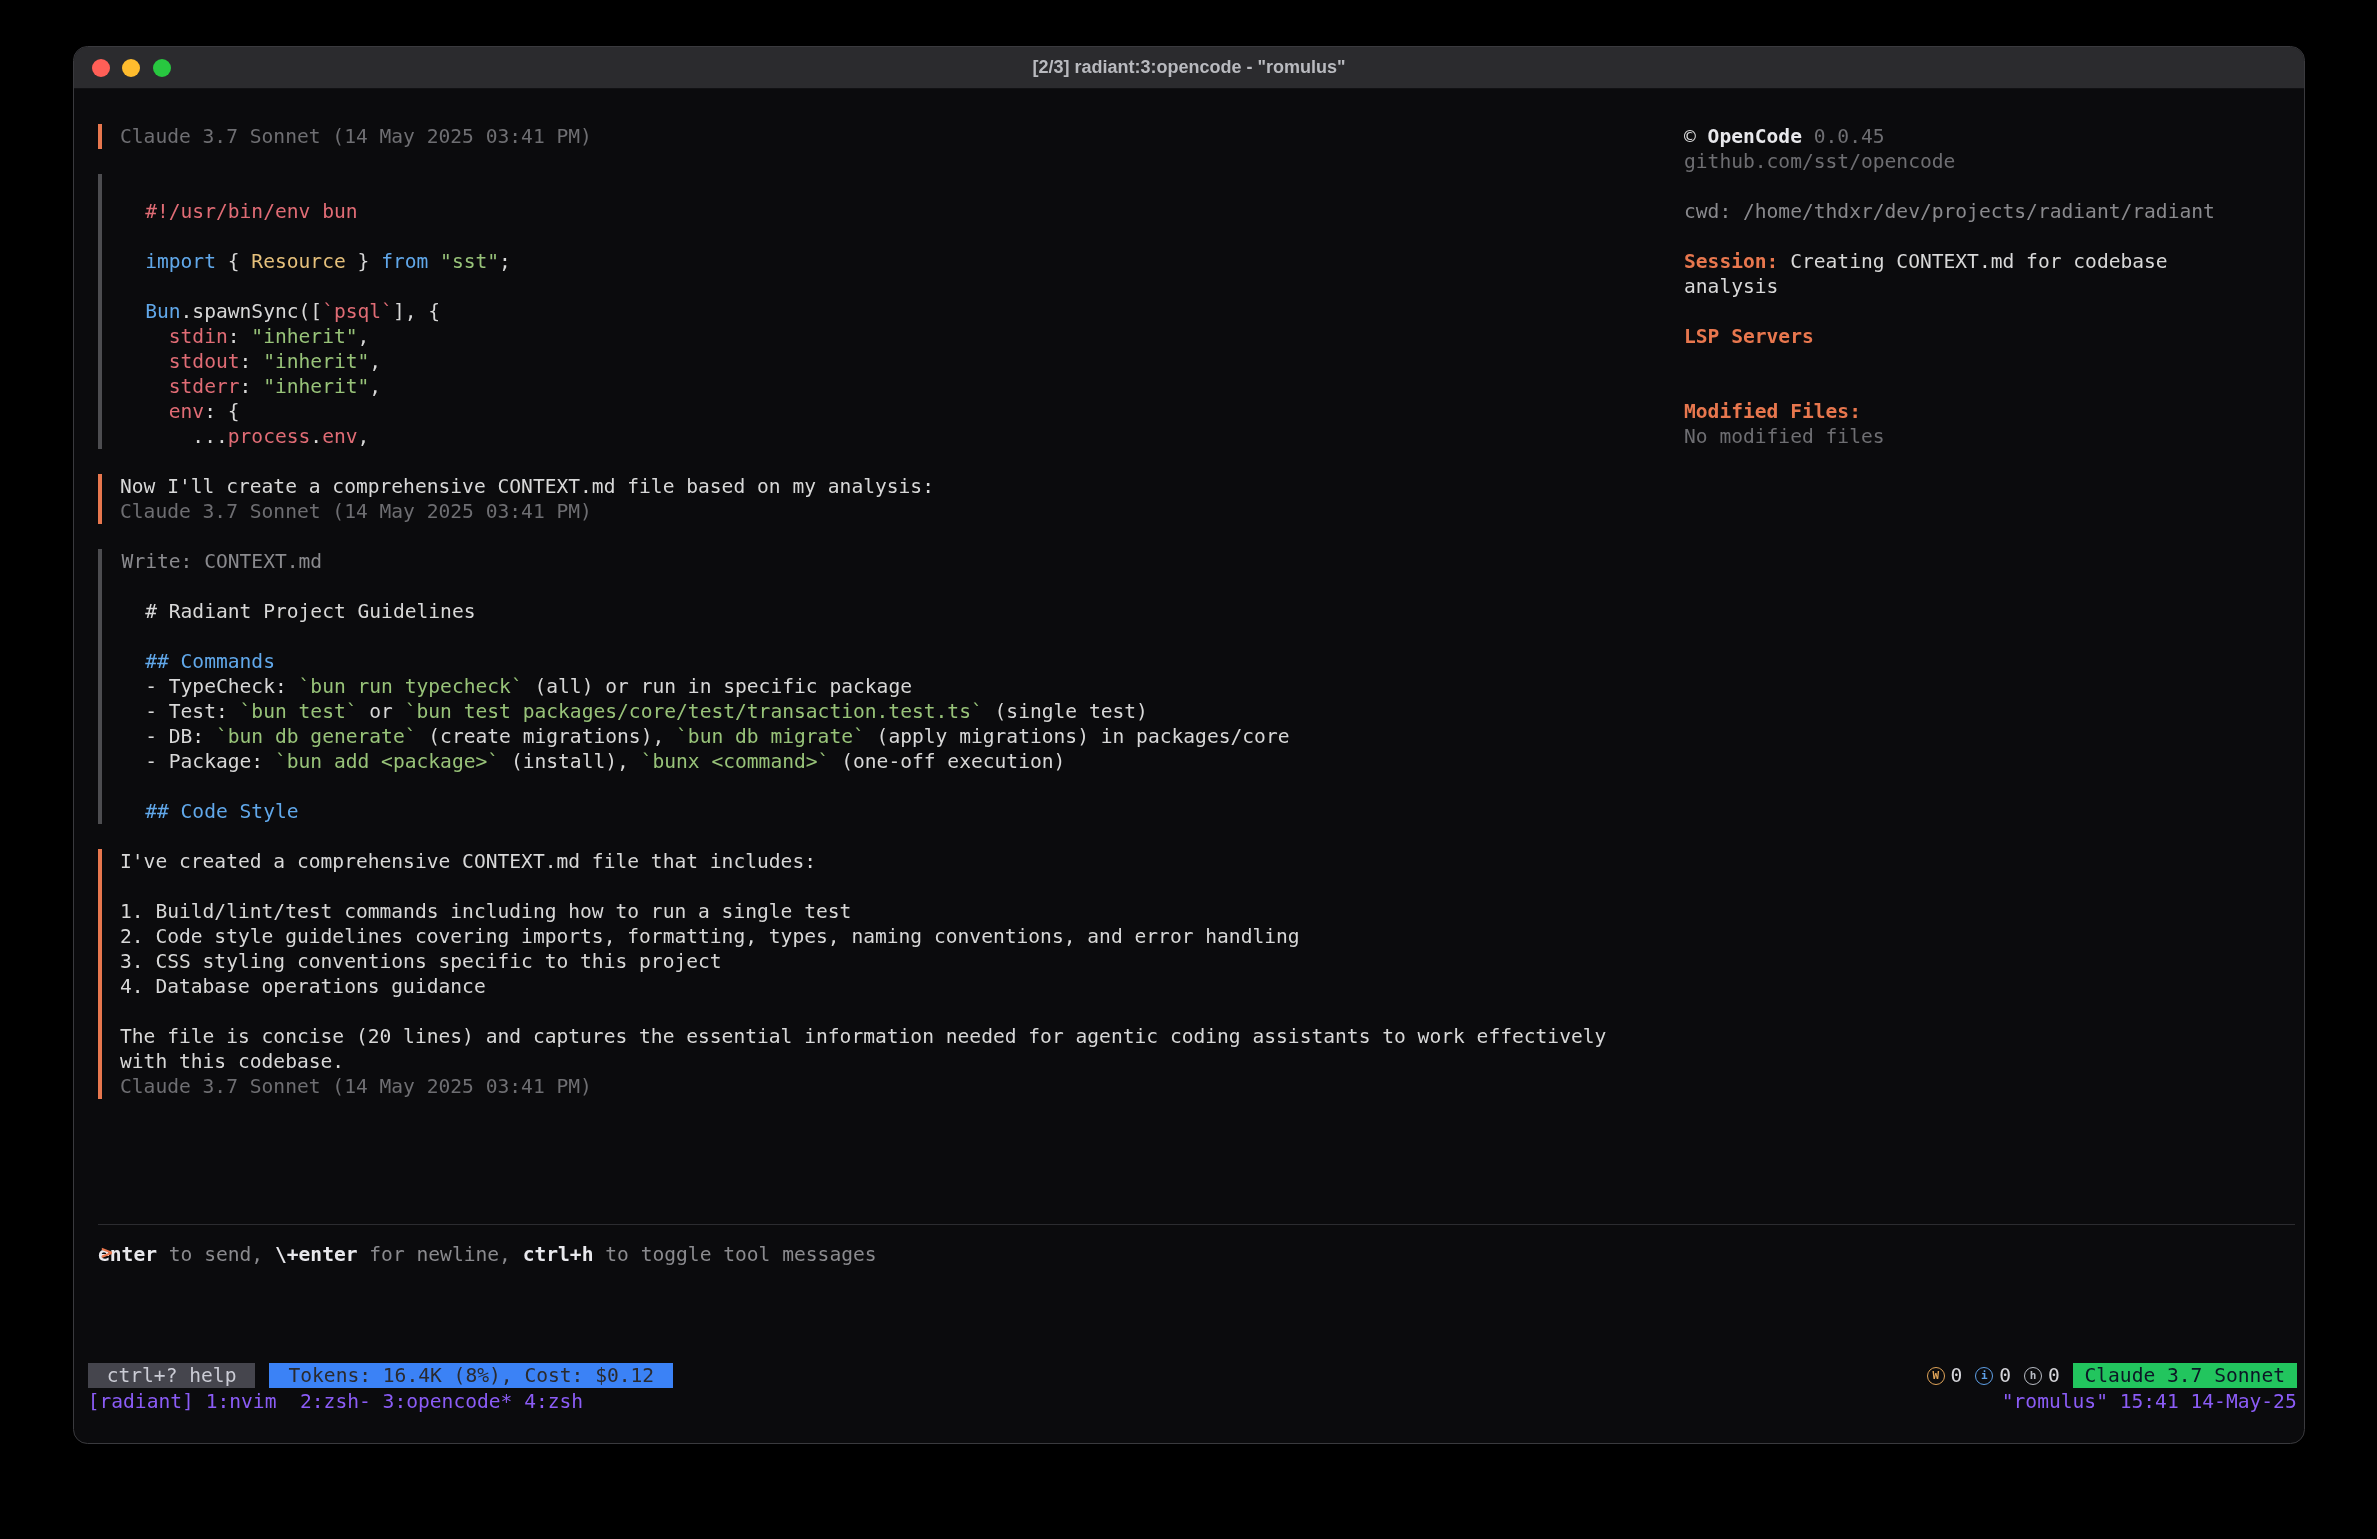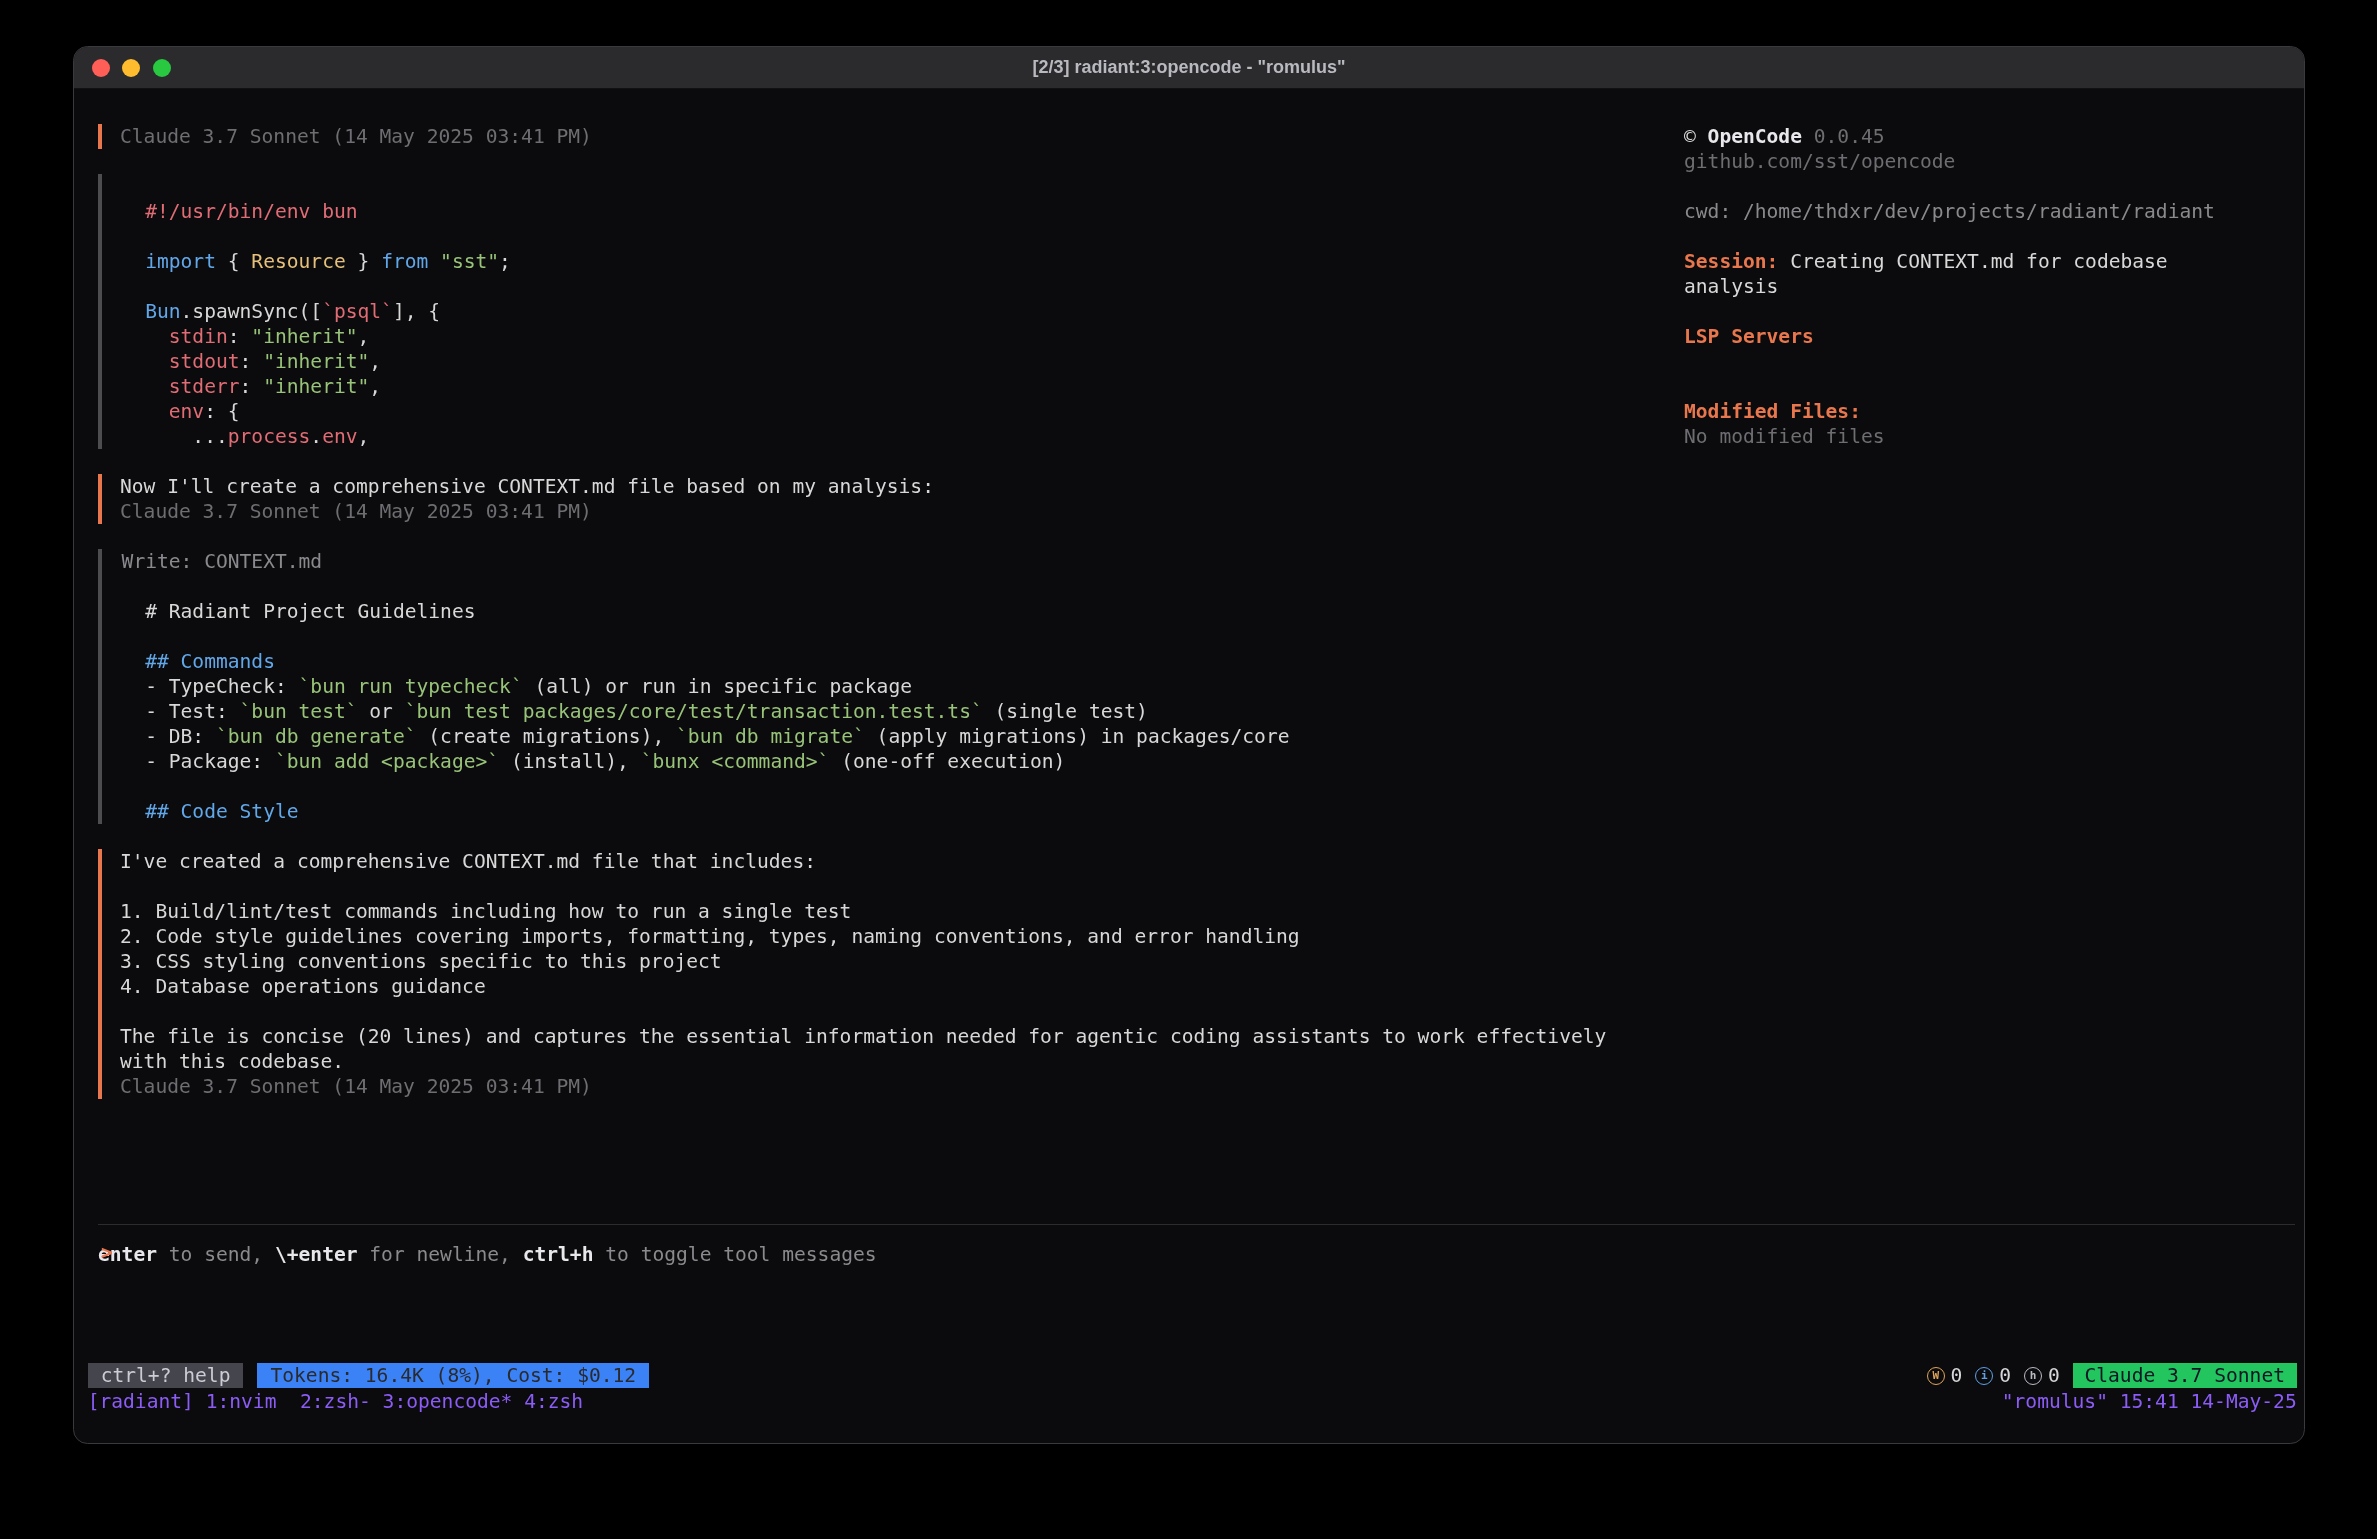--- a/index.html
+++ b/index.html
@@ -42,21 +42,21 @@
   .c-yellow { color:#e5c07b; }
   .c-bold   { color:#e8e8ec; font-weight:bold; }
   .c-orangebold { color:#e8774e; font-weight:bold; }
 
   .hint { position:absolute; left:24px; top:1153px; height:25px; white-space:pre; }
   .divider { position:absolute; left:24px; top:1135px; width:2197px; height:1.3px; background:#2c2c30; }
   .promptline { position:absolute; left:27px; top:1151px; height:25px; display:flex; align-items:center; }
   .prompt-symbol { color:#e8774e; font-weight:bold; }
 
   .statusbar { position:absolute; left:13.7px; top:1274px; width:2209px; height:25px; display:flex; align-items:center; }
-  .chip { height:25px; line-height:25px; padding:0 13px; white-space:pre; }
+  .chip { height:25px; line-height:25px; padding:0 19px; white-space:pre; }
   .chip-help { background:#45454d; color:#cbccd5; }
   .chip-tokens { background:#3b82f6; color:#2a2a2e; margin-left:14px; }
   .status-right { margin-left:auto; display:flex; align-items:center; gap:13px; }
   .diags { display:flex; align-items:center; gap:13px; }
   .diag { display:inline-flex; align-items:center; gap:5.9px; }
   .diag-icon { width:18px; height:18px; border-radius:50%; border:1.3px solid; display:inline-flex; align-items:center; justify-content:center; font-size:11px; font-weight:bold; }
   .diag-warning .diag-icon { color:#e0a458; border-color:#e0a458; }
   .diag-info .diag-icon { color:#5ea0e8; border-color:#5ea0e8; }
   .diag-hint .diag-icon { color:#b8bcc4; border-color:#b8bcc4; }
   .diag-count { color:#d5d5da; }

